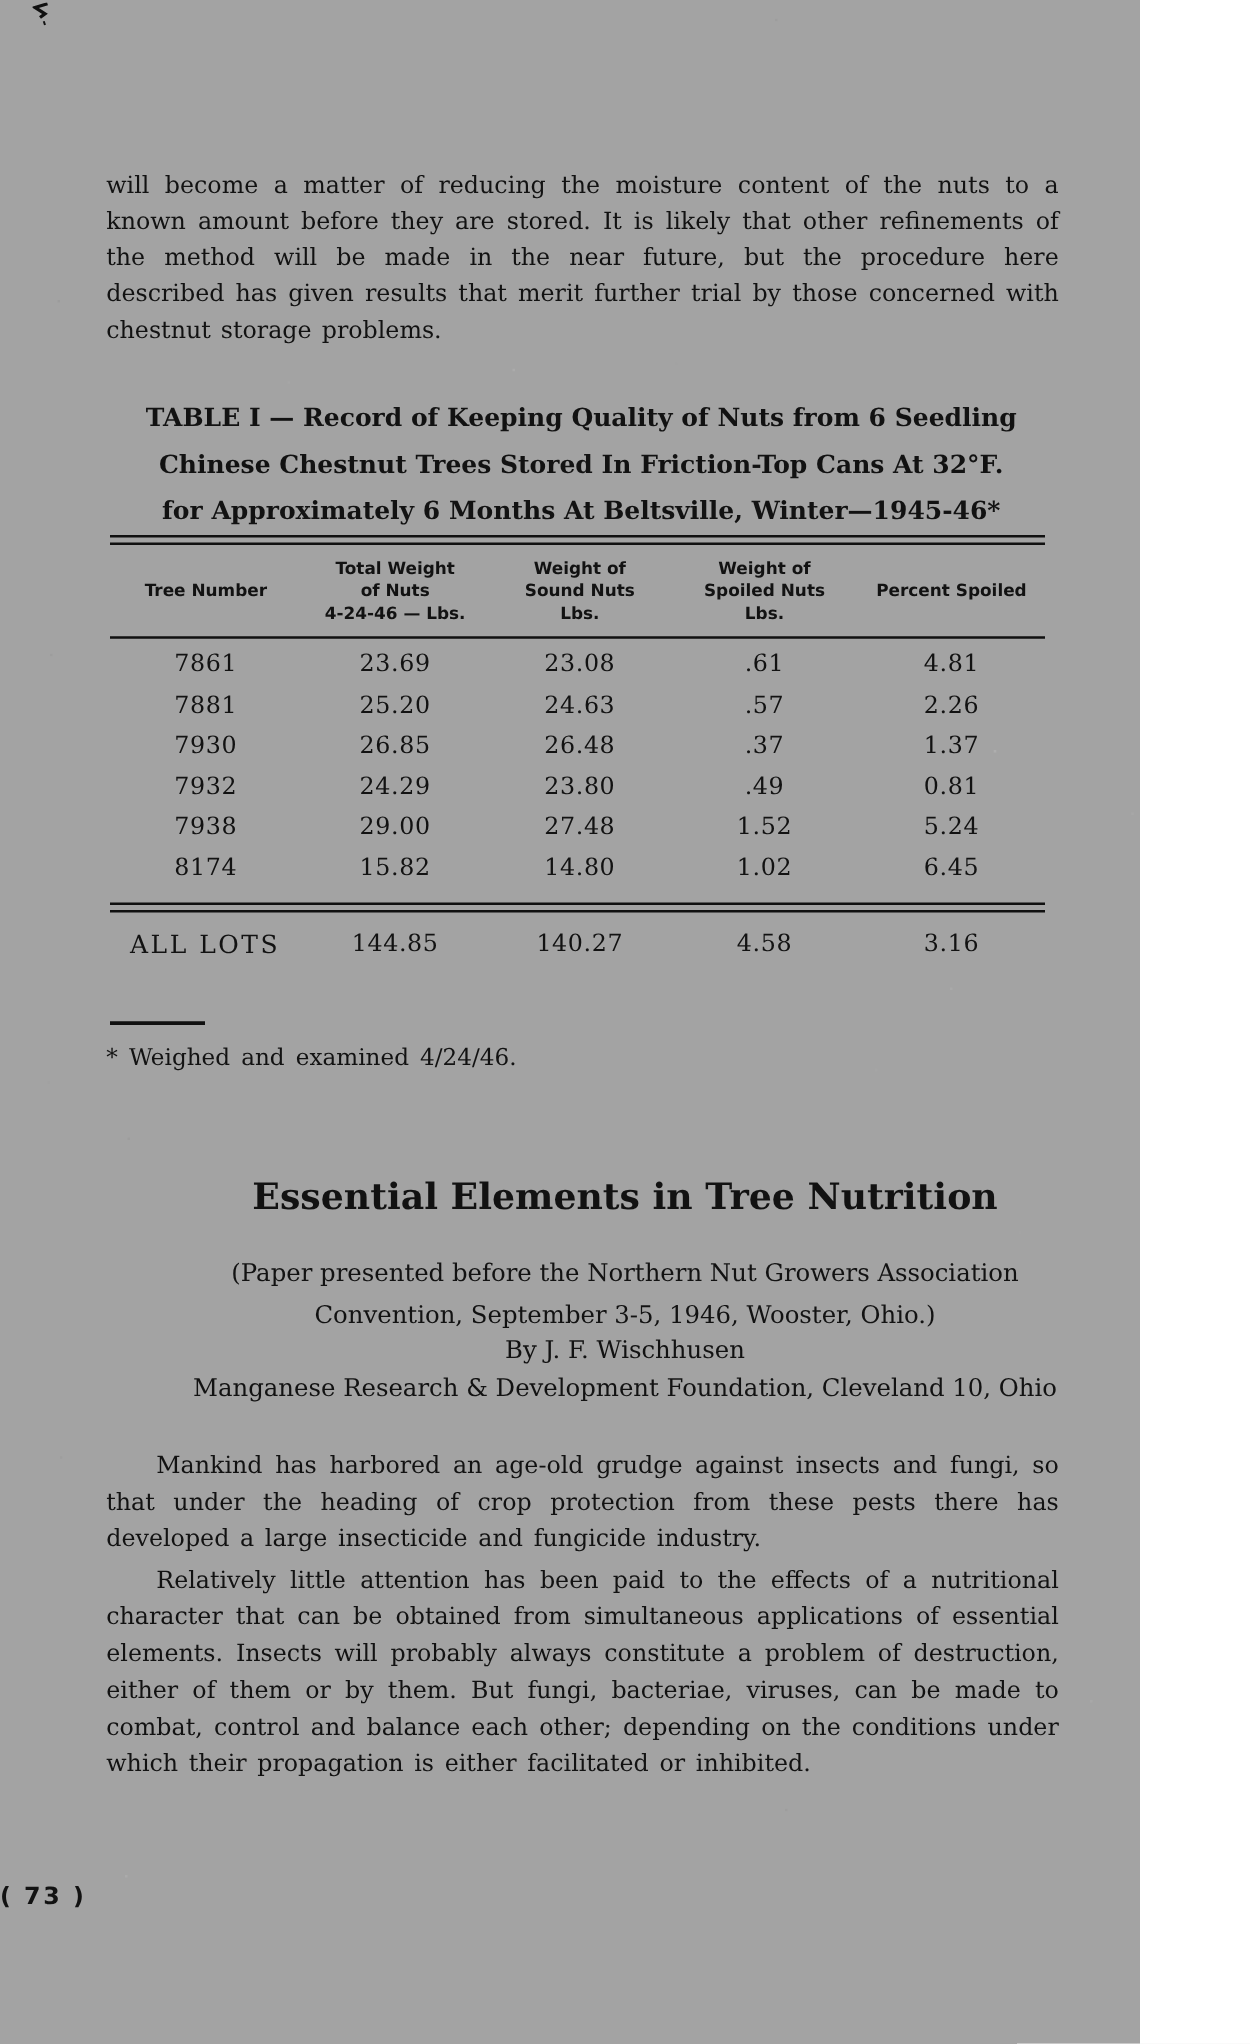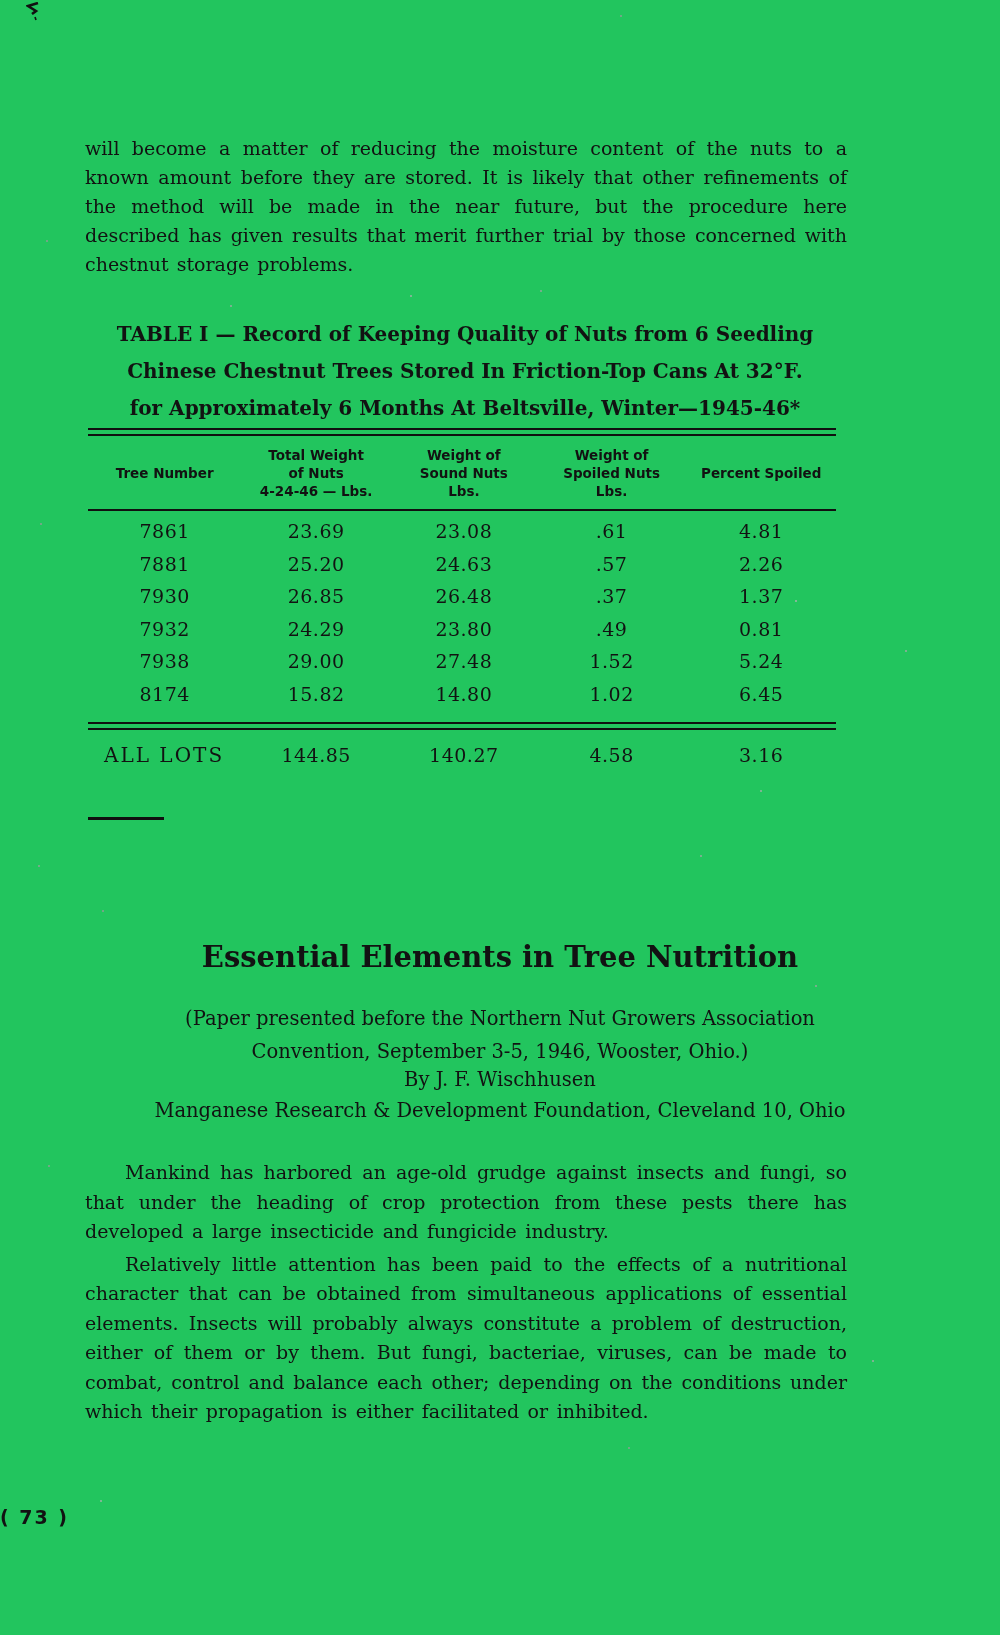--- a/index.html
+++ b/index.html
@@ -1,21 +1,21 @@
 <!DOCTYPE html>
 <html><head>
 <meta charset="utf-8">
 <style>
   * { margin: 0; padding: 0; box-sizing: border-box; }
   html, body { background: #ffffff; }
   .page {
     position: relative;
-    width: 1000px;
+    width: 912px;
     height: 1635px;
-    background: #22c55e;
+    background: #a3a3a3;
     color: #121212;
     font-family: "DejaVu Serif", serif;
     overflow: hidden;
   }
   
   .specks {
     position: absolute; left: 0; top: 0; width: 2px; height: 2px;
     background: transparent;
     box-shadow:
       620px 15px 0 #9a9a9a, 230px 305px 0 #a8a8a8, 410px 295px 0 #b0b0b0,
@@ -188,20 +188,21 @@
     <div class="grid5 total-row">
       <div class="td label">ALL LOTS</div>
       <div class="td">144.85</div>
       <div class="td">140.27</div>
       <div class="td">4.58</div>
       <div class="td">3.16</div>
     </div>
   </div>
 
   <div class="footnote-rule"></div>
+  <div class="footnote">* Weighed and examined 4/24/46.</div>
 
   <div class="article-title">Essential Elements in Tree Nutrition</div>
 
   <div class="article-subtitle">
     <div>(Paper presented before the Northern Nut Growers Association</div>
     <div>Convention, September 3-5, 1946, Wooster, Ohio.)</div>
   </div>
 
   <div class="article-byline">By J. F. Wischhusen</div>
   <div class="article-affiliation">Manganese Research &amp; Development Foundation, Cleveland 10, Ohio</div>

